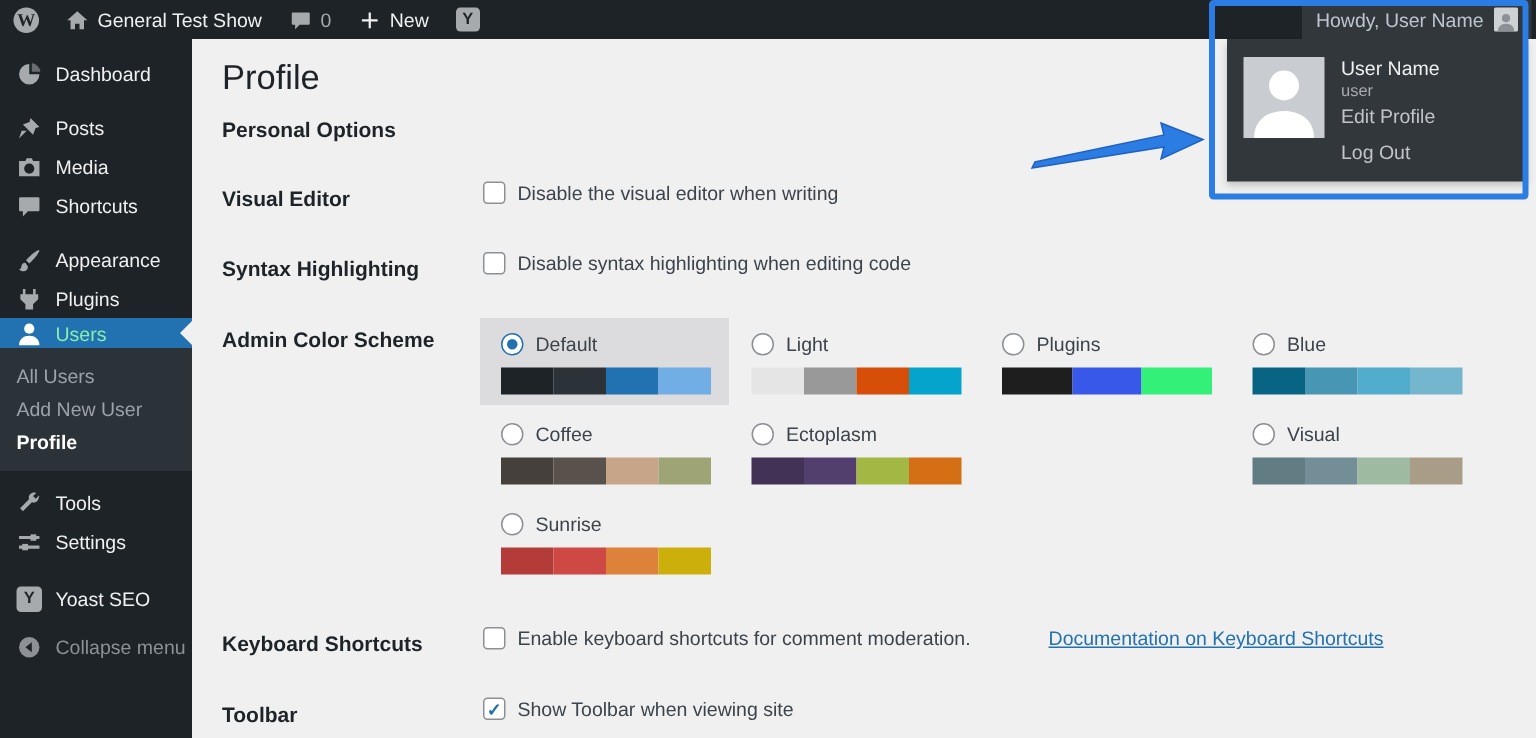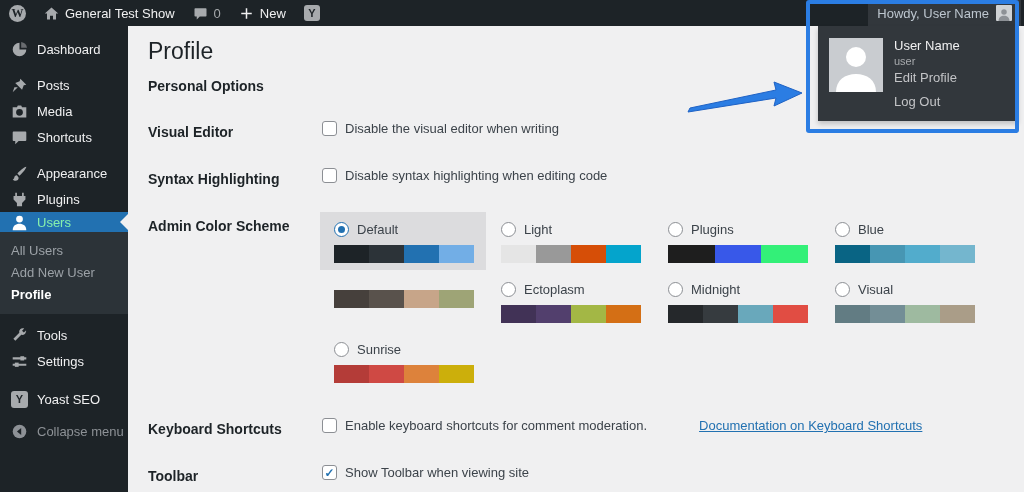--- a/index.html
+++ b/index.html
@@ -316,49 +316,41 @@
             <span class="scheme-label">Blue</span>
           </div>
           <div class="swatches">
             <span style="background: rgb(9, 100, 132);"></span>
             <span style="background: rgb(71, 150, 179);"></span>
             <span style="background: rgb(82, 172, 204);"></span>
             <span style="background: rgb(116, 182, 206);"></span>
           </div>
         </div>
         <div class="scheme" style="left: 0px; top: 60px;">
+          <div class="scheme-head">
+            <span class="radio"></span>
+            <span class="scheme-label">Coffee</span>
+          </div>
           <div class="swatches">
             <span style="background: rgb(70, 64, 60);"></span>
             <span style="background: rgb(89, 82, 76);"></span>
             <span style="background: rgb(199, 165, 137);"></span>
             <span style="background: rgb(158, 164, 118);"></span>
           </div>
         </div>
         <div class="scheme" style="left: 167px; top: 60px;">
           <div class="scheme-head">
             <span class="radio"></span>
             <span class="scheme-label">Ectoplasm</span>
           </div>
           <div class="swatches">
             <span style="background: rgb(65, 50, 86);"></span>
             <span style="background: rgb(82, 63, 109);"></span>
             <span style="background: rgb(163, 183, 69);"></span>
             <span style="background: rgb(212, 111, 21);"></span>
-          </div>
-        </div>
-        <div class="scheme" style="left: 334px; top: 60px;">
-          <div class="scheme-head">
-            <span class="radio"></span>
-            <span class="scheme-label">Midnight</span>
-          </div>
-          <div class="swatches">
-            <span style="background: rgb(37, 40, 43);"></span>
-            <span style="background: rgb(54, 59, 63);"></span>
-            <span style="background: rgb(105, 168, 187);"></span>
-            <span style="background: rgb(225, 77, 67);"></span>
           </div>
         </div>
         <div class="scheme" style="left: 501px; top: 60px;">
           <div class="scheme-head">
             <span class="radio"></span>
             <span class="scheme-label">Visual</span>
           </div>
           <div class="swatches">
             <span style="background: rgb(98, 124, 131);"></span>
             <span style="background: rgb(115, 142, 150);"></span>

